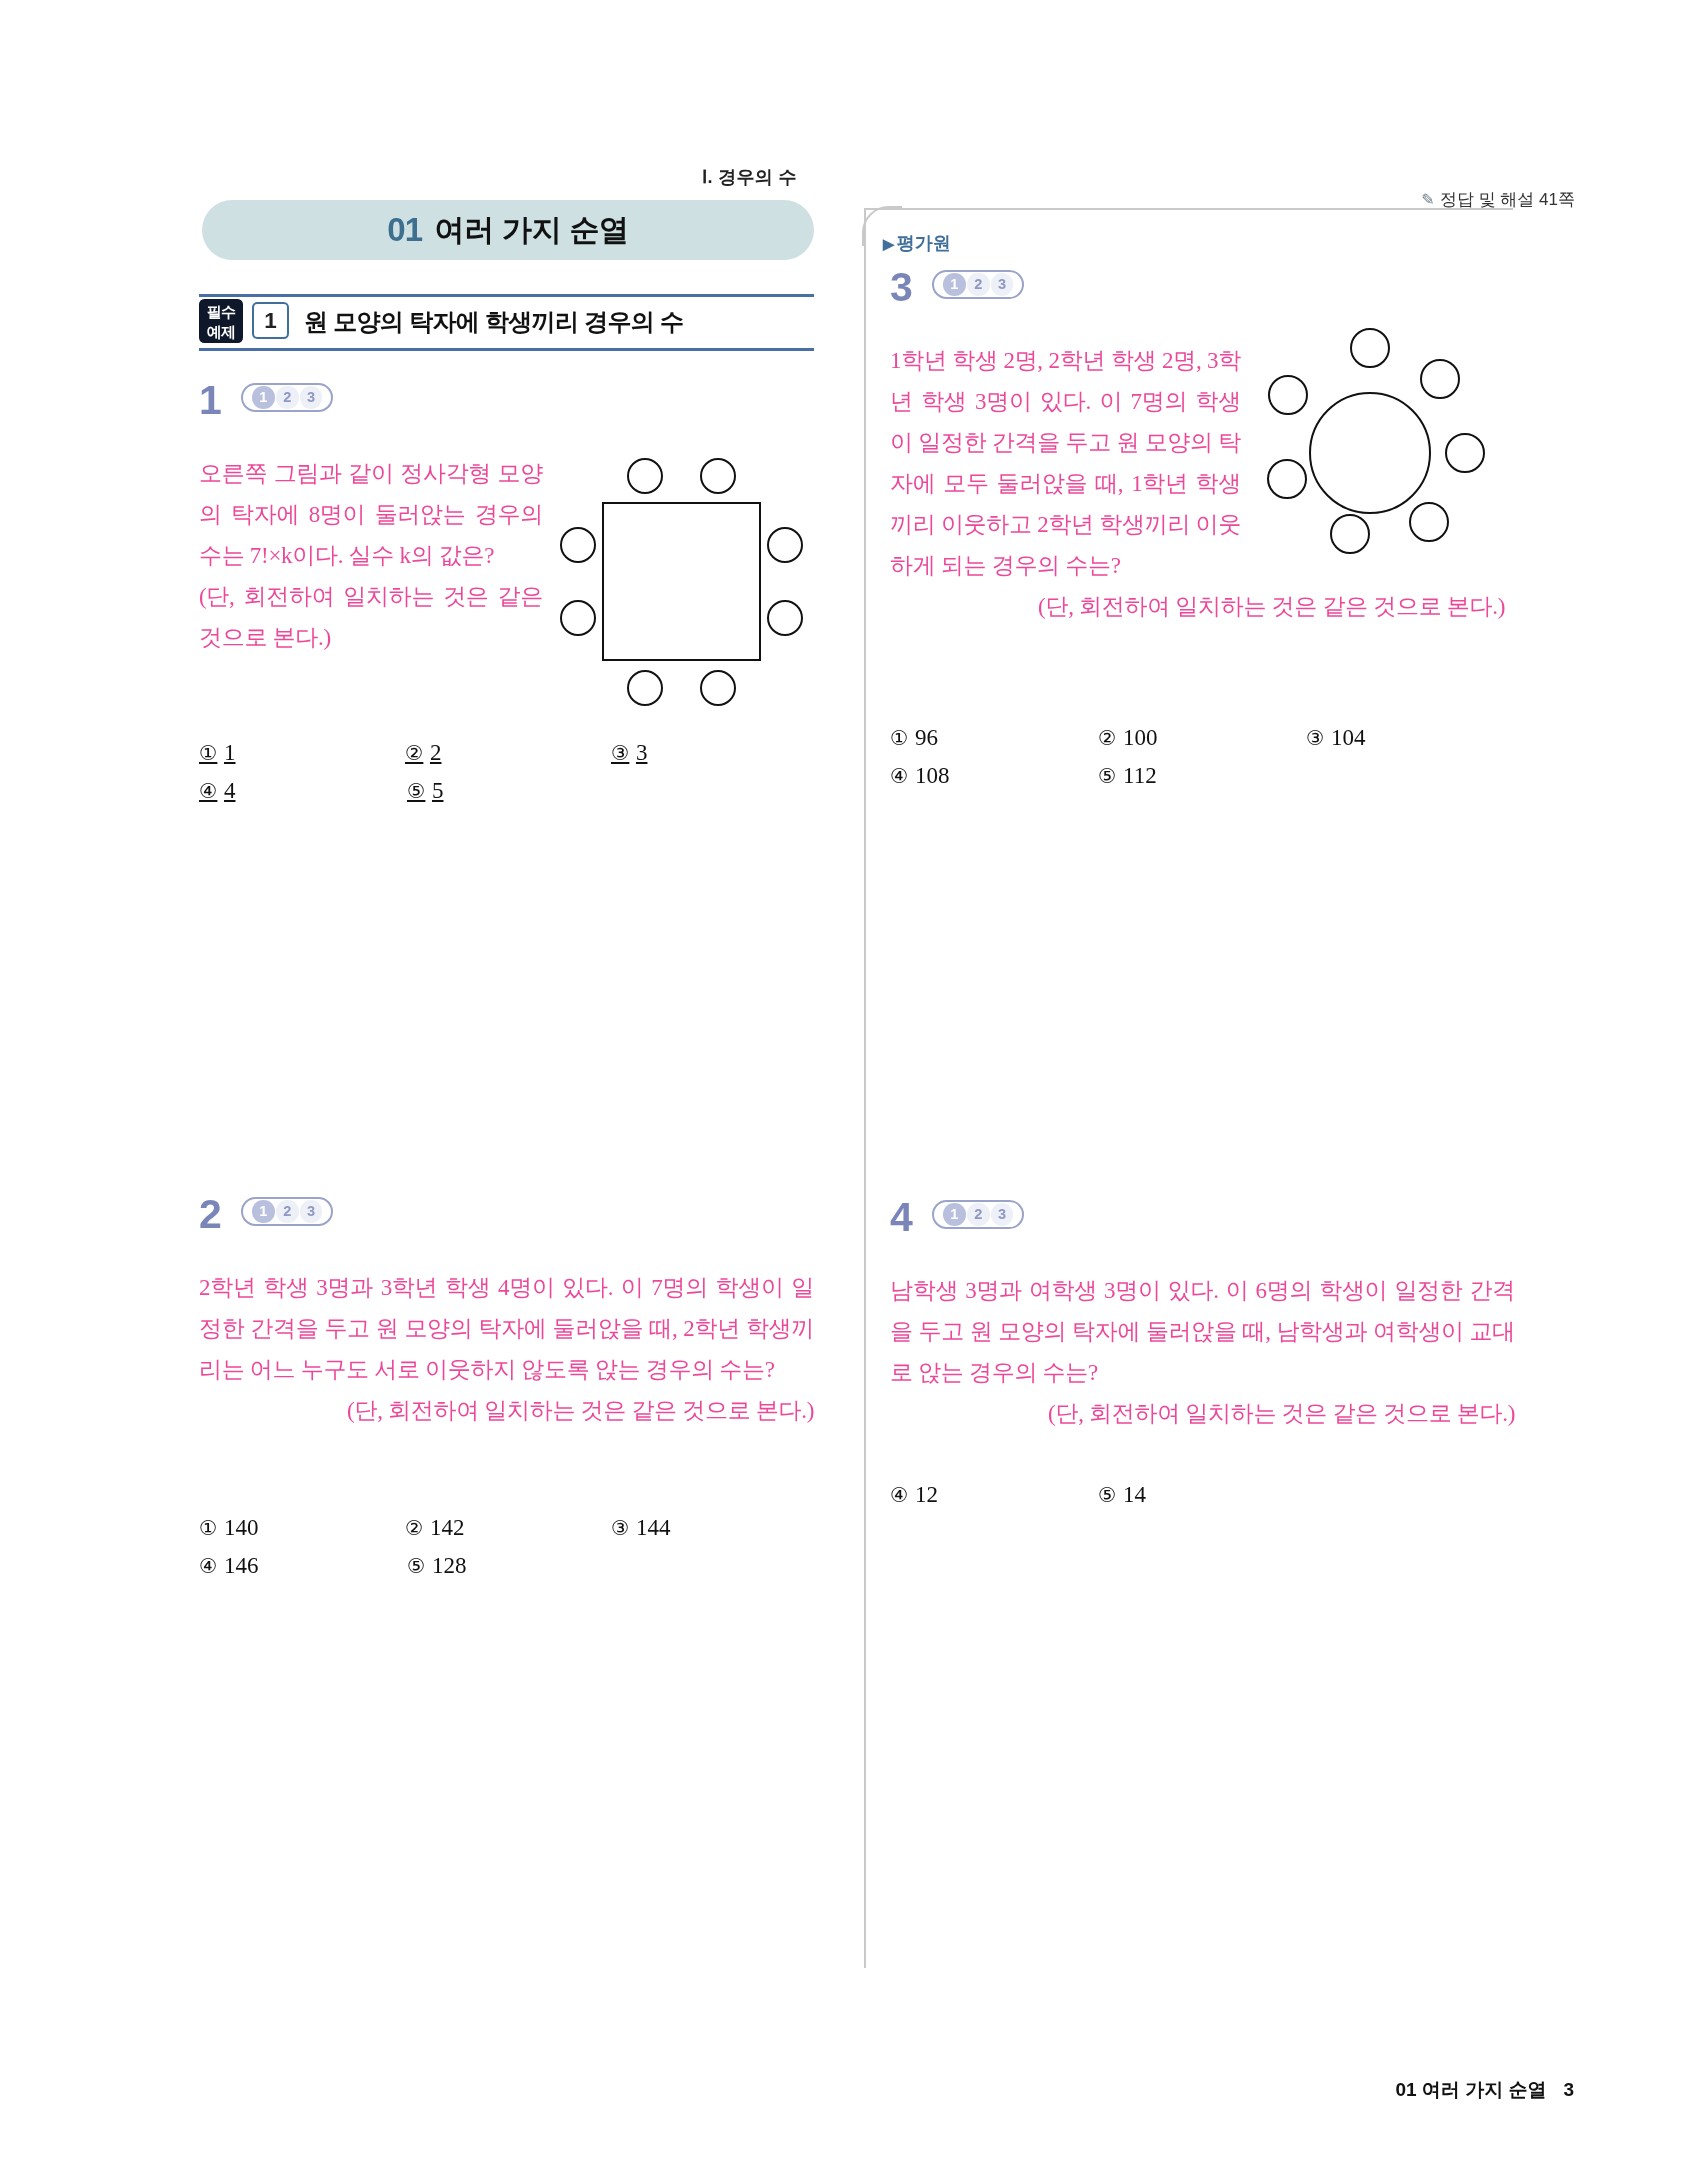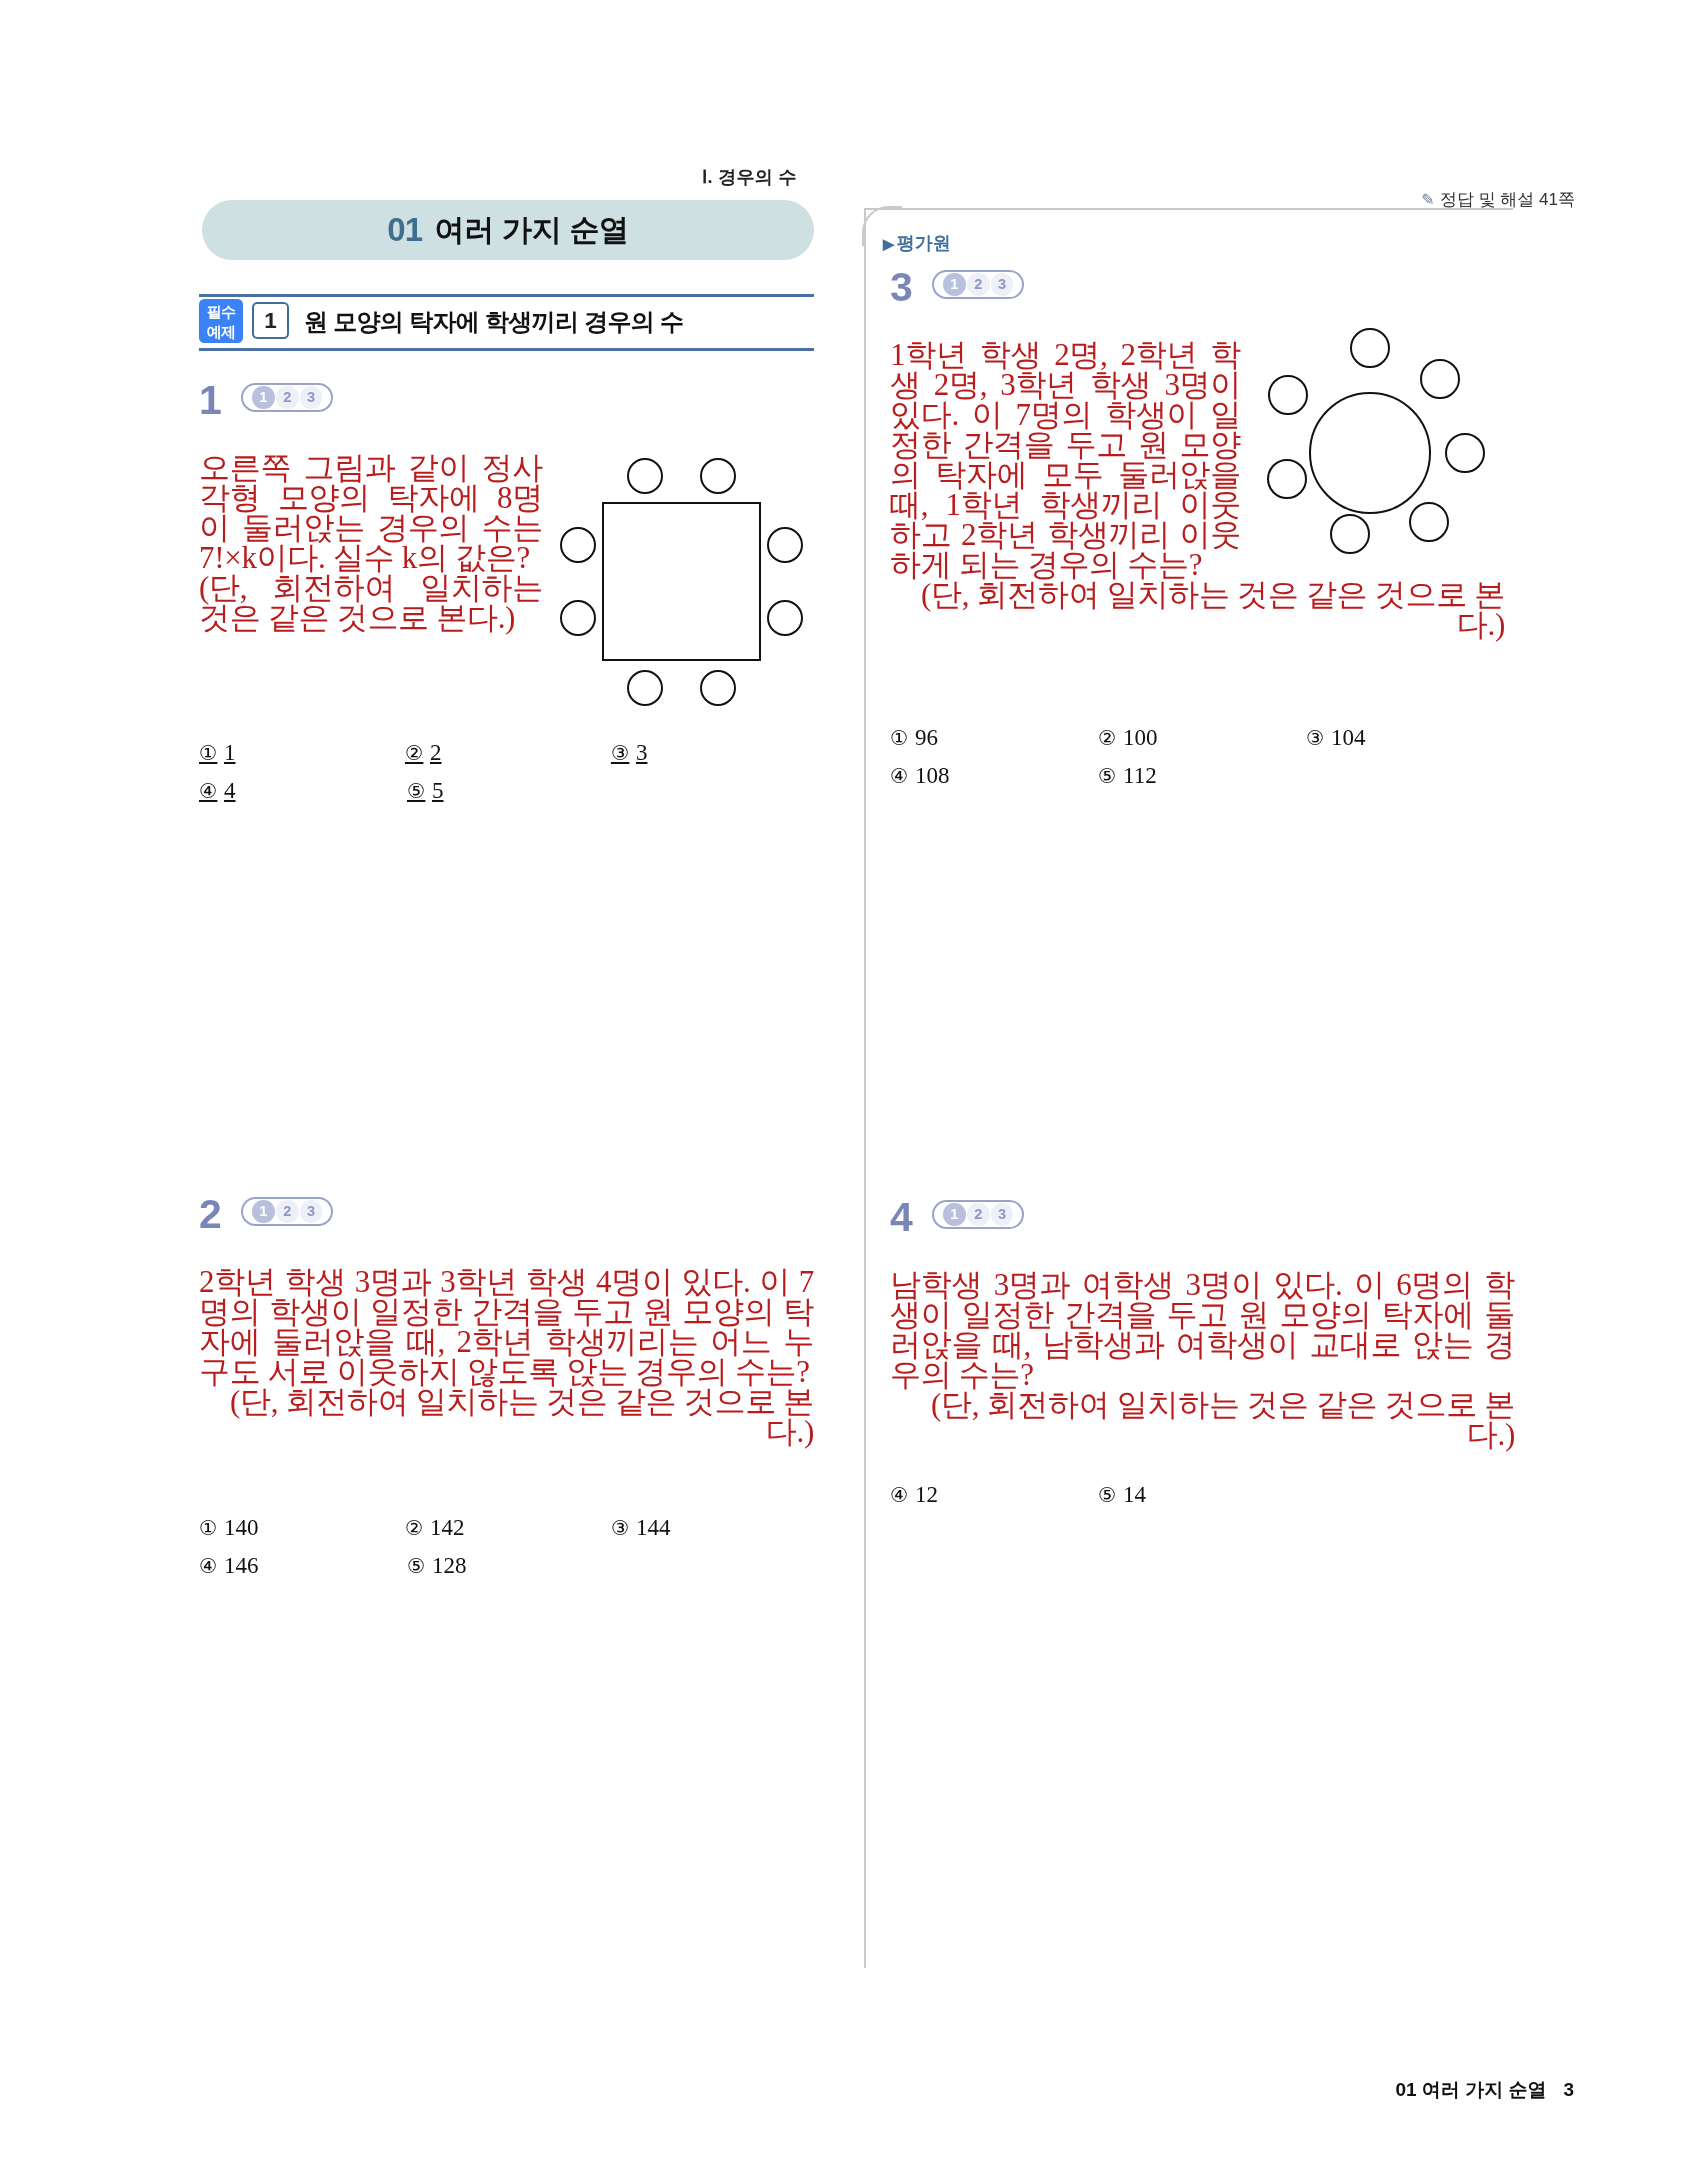--- a/index.html
+++ b/index.html
@@ -97,21 +97,21 @@
     left: 0; top: 54px;
     width: 615px; height: 2.6px;
     background: #4a6fa5;
   }
   .ex-badge {
     position: absolute;
     left: 0px;
     top: 5.3px;
     width: 44px;
     height: 44px;
-    background: #3b82f6;
+    background: #0f172a;
     border-radius: 5.3px;
     color: #fff;
     font-family: Liberation Sans, sans-serif;
     font-weight: 700;
     font-size: 15px;
     line-height: 20px;
     text-align: center;
     padding-top: 2.6px;
     box-sizing: border-box;
     letter-spacing: -0.7px;
@@ -227,23 +227,23 @@
     color: #8f98c4;
     background: #eef0f8;
   }
   .level-pill span.on {
     background: #b9c0de;
     color: #ffffff;
   }
 
   .prob-body {
     font-family: "Liberation Serif", serif;
-    font-size: 31px;
-    line-height: 30px;
-    color: #b91c1c;
+    font-size: 23px;
+    line-height: 41px;
+    color: #ec4899;
     text-align: justify;
     letter-spacing: -0.3px;
   }
   .narrow { width: 344px; }
   .wide { width: 615px; }
   .note {
     text-align: right;
     display: block;
   }
   .choices {

